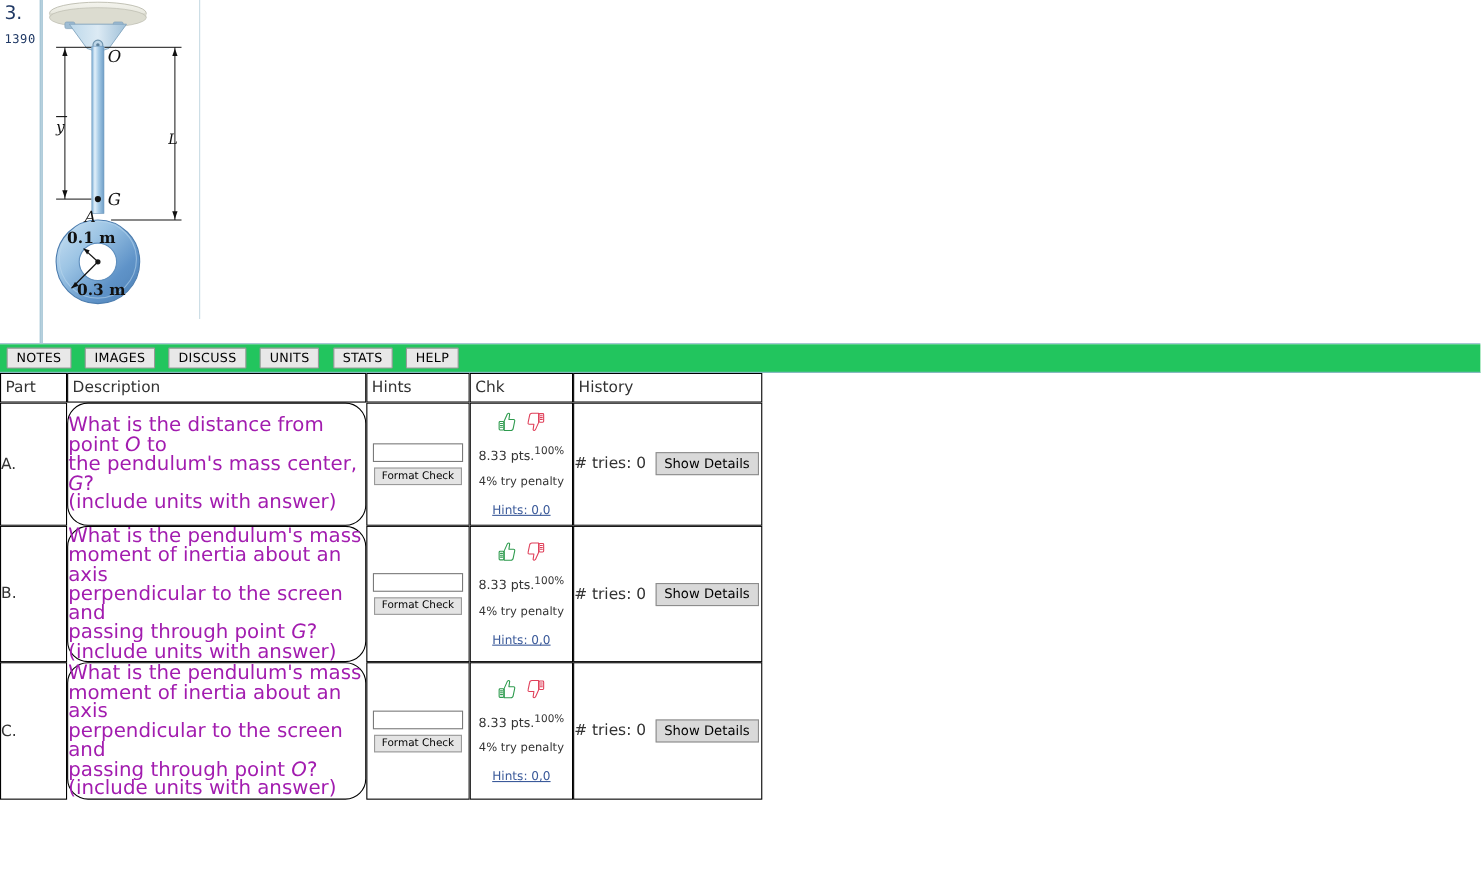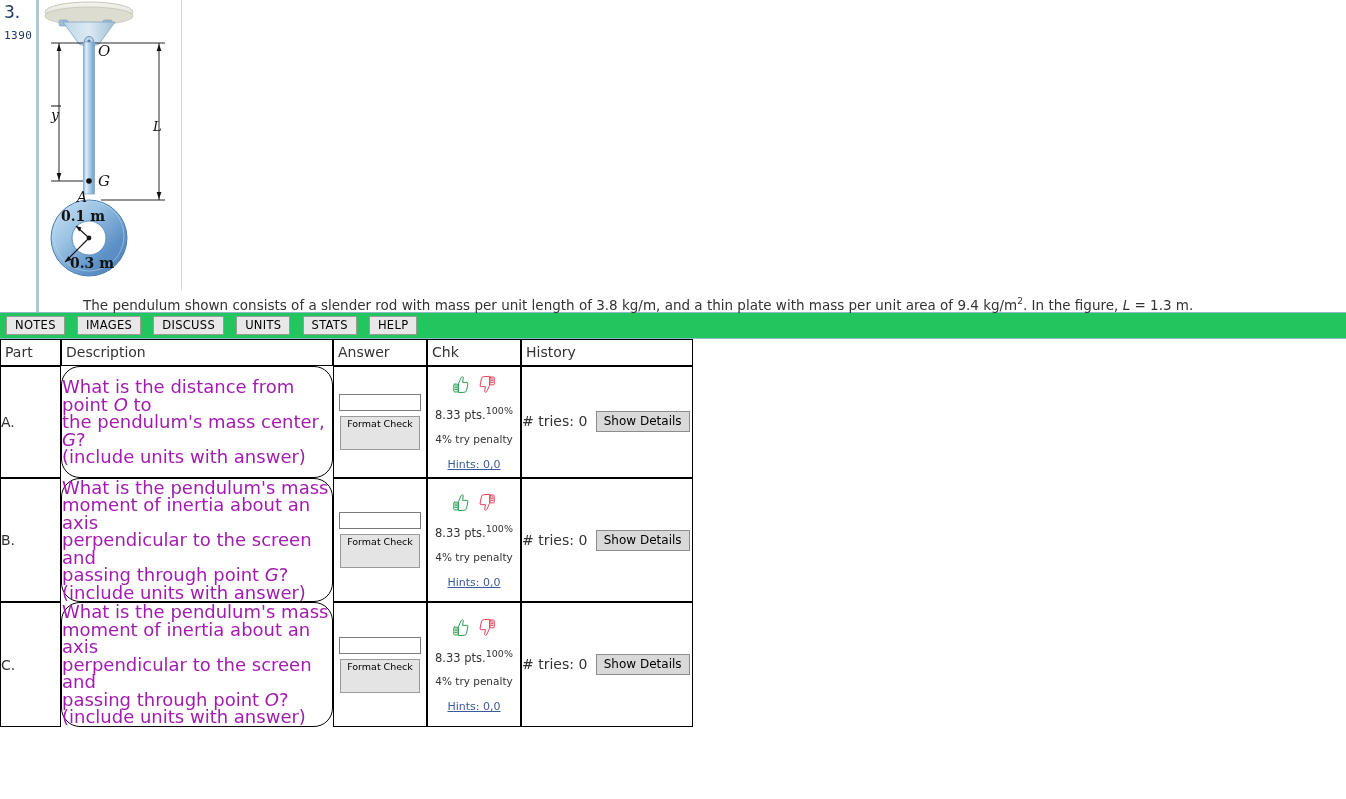--- a/index.html
+++ b/index.html
@@ -171,21 +171,21 @@
     padding: 0 2px;
     box-sizing: content-box;
   }
   .fmt-btn {
     display: inline-block;
     font-family: "DejaVu Sans", sans-serif;
     font-size: 9.5px;
     color: #000;
     background: #e4e4e4;
     border: 1px solid #9a9a9a;
-    padding: 2px 6px 20px 6px;
+    padding: 2px 6px 2px 6px;
     line-height: 10px;
     cursor: pointer;
   }
 
   
   .chk-inner {
     padding: 4px 2px 6px 2px;
   }
   .thumbs {
     height: 26px;
@@ -318,21 +318,20 @@
           <polygon points="118,199 115.6,192 120.4,192" fill="#111"></polygon>
           <text x="112" y="131" font-family="DejaVu Serif, serif" font-size="13" font-style="italic" fill="#111">L</text>
 
           <text x="57" y="56" font-family="DejaVu Serif, serif" font-size="15" font-style="italic" fill="#111">O</text>
           <circle cx="48" cy="181" r="2.8" fill="#111"></circle>
           <text x="57" y="186" font-family="DejaVu Serif, serif" font-size="15" font-style="italic" fill="#111">G</text>
           <text x="36" y="202" font-family="DejaVu Serif, serif" font-size="14" font-style="italic" fill="#111">A</text>
         </svg>
       </div>
 
-      <div id="prob-text"><span>The pendulum shown consists of a slender rod with mass per unit length of 3.8 kg/m, and a thin plate with mass per unit area of 9.4 kg/m</span><sup>2</sup><span>. In the figure, </span><span class="ital">L</span><span> = 1.3 m.</span></div>
 
     </div>
   </div>
 </div>
 
 <div id="toolbar">
   <span class="tb-btn">NOTES</span>
   <span class="tb-btn">IMAGES</span>
   <span class="tb-btn">DISCUSS</span>
   <span class="tb-btn">UNITS</span>
@@ -345,21 +344,21 @@
     <col class="col-part">
       <col class="col-desc">
       <col class="col-answer">
       <col class="col-chk">
       <col class="col-history">
   </colgroup>
   <thead>
     <tr>
       <th>Part</th>
       <th>Description</th>
-      <th>Answer</th>
+      <th>Hints</th>
       <th>Chk</th>
       <th>History</th>
     </tr>
   </thead>
   <tbody id="rows-body">
   <tr>
     <td class="cell-part">A.</td>
     <td class="cell-desc">What is the distance from point <span class="ital">O</span> to<br>the pendulum's mass center, <span class="ital">G</span>?<br>(include units with answer)</td>
     <td class="cell-answer">
       <input class="answer-input" type="text" style="">

